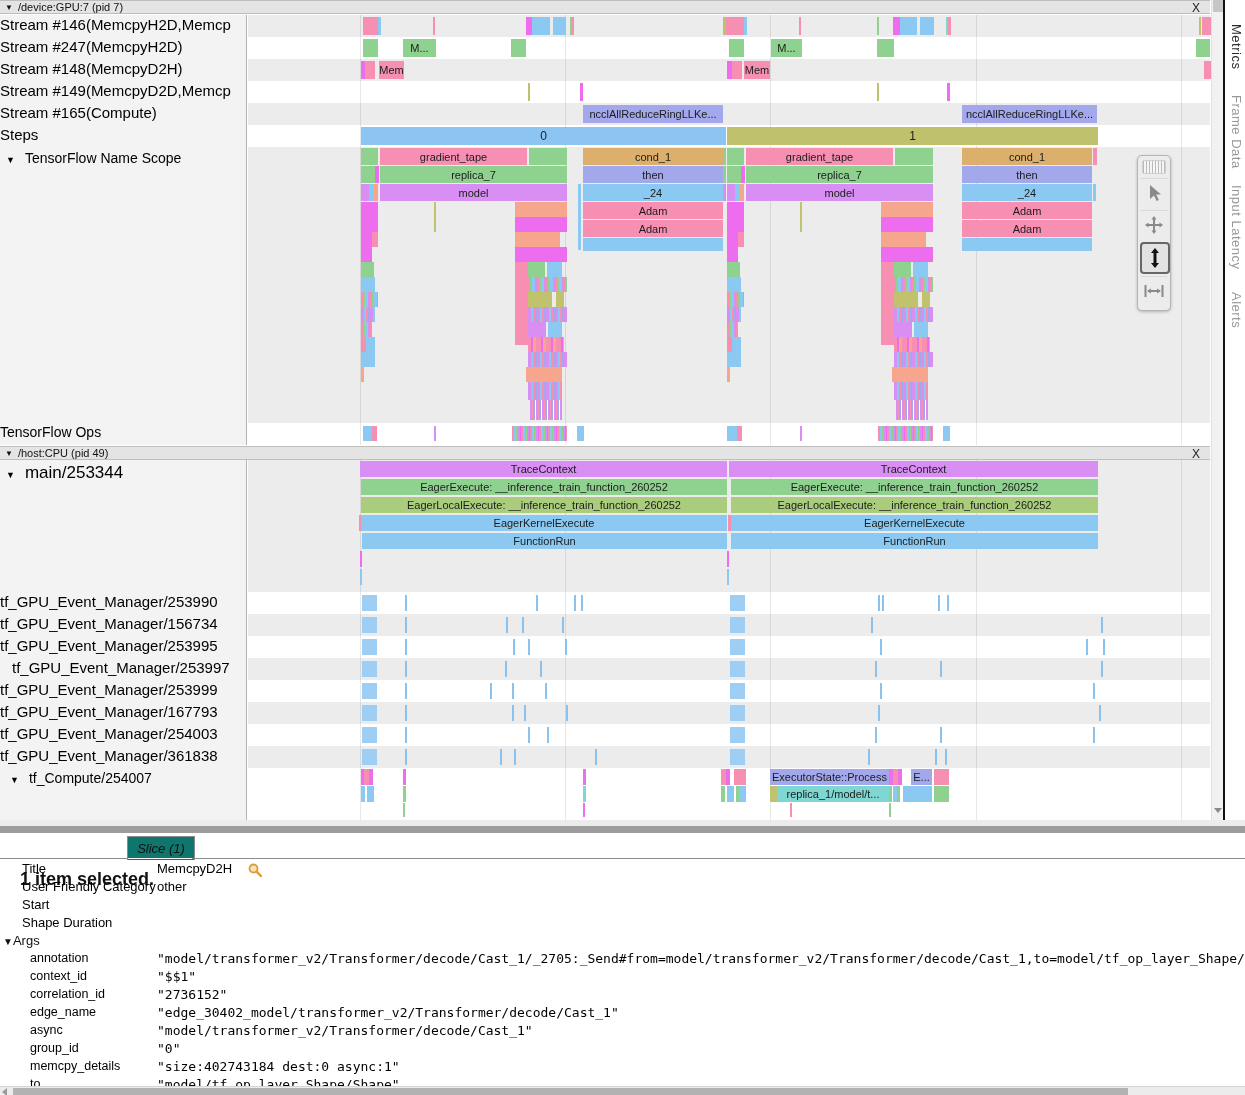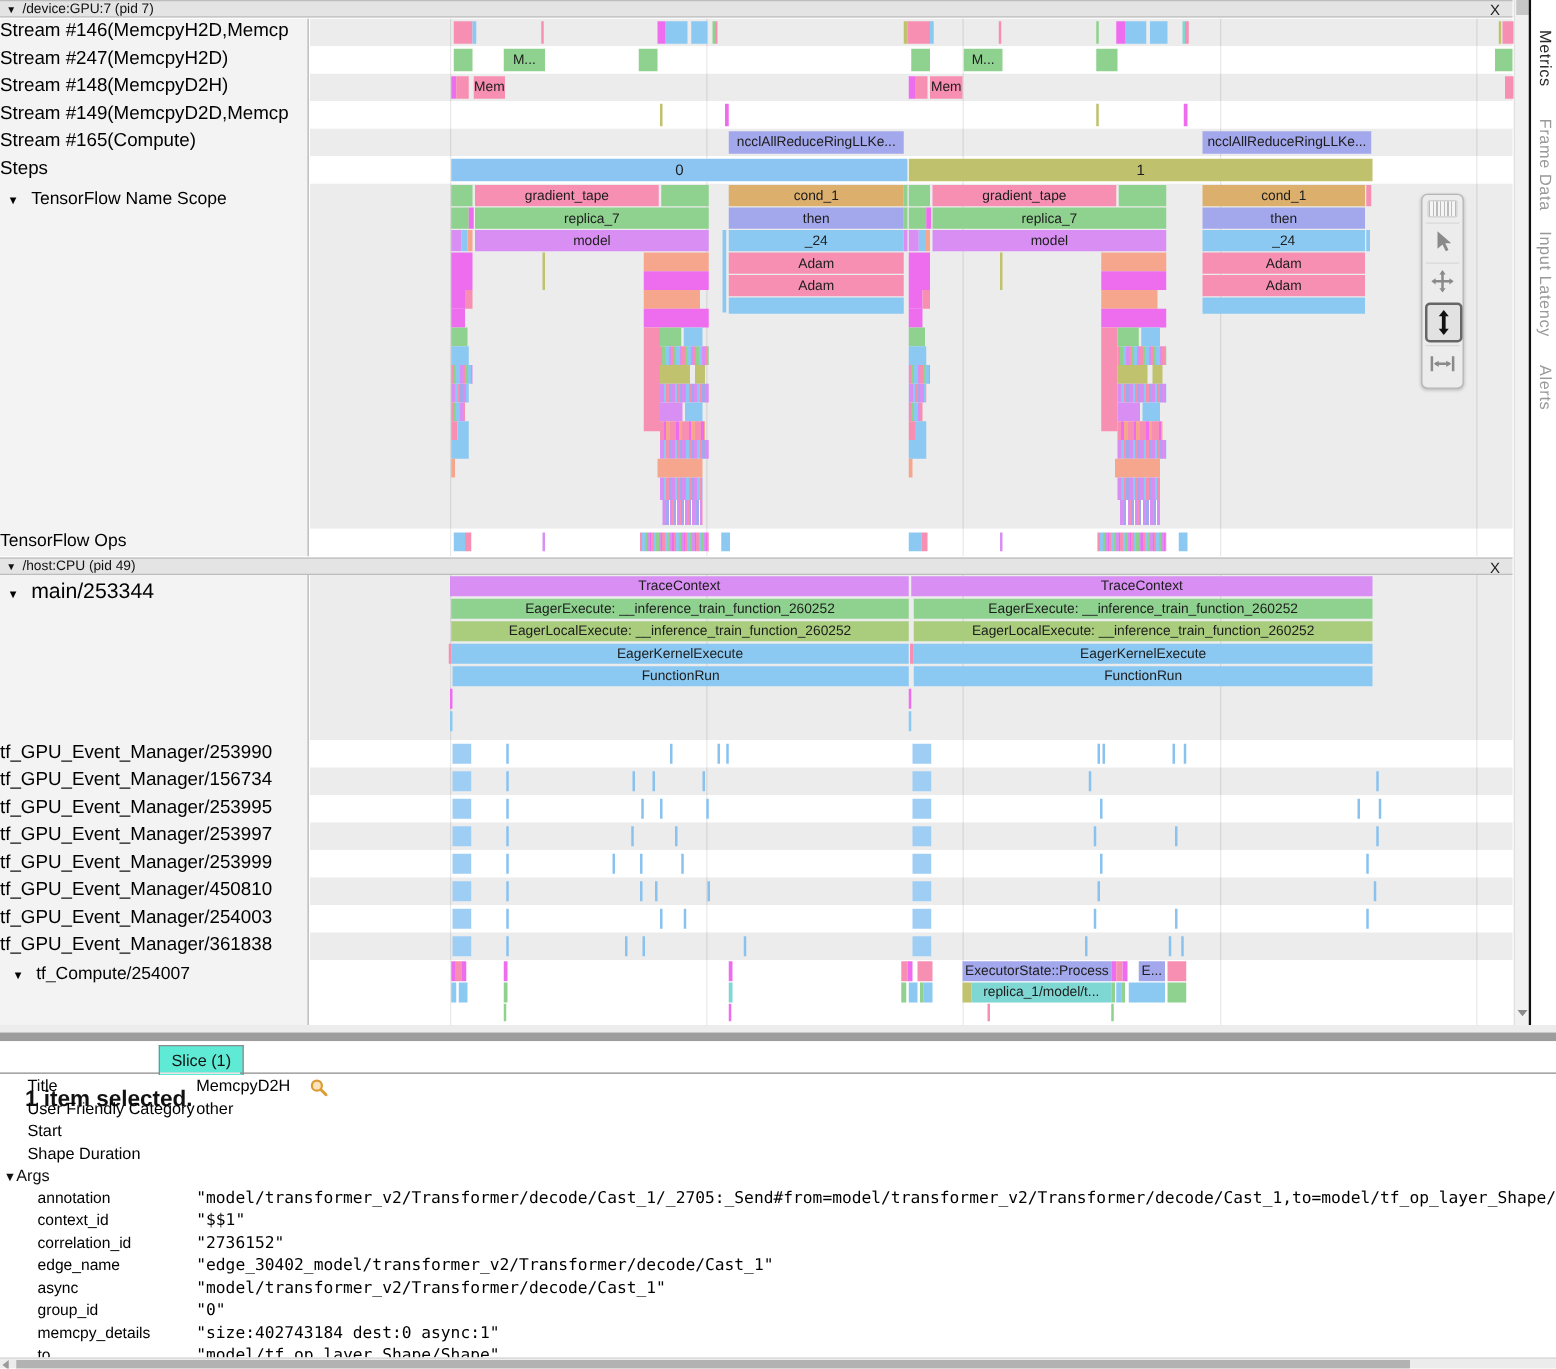--- a/index.html
+++ b/index.html
@@ -34,22 +34,22 @@
       border:1px solid transparent;border-top:1px solid #d8d8d8;cursor:pointer;}
   .toolbtn.sel{border:2px solid #666;border-radius:4px;background:#e2e2e2;}
   
   .vline{position:absolute;background:#111;}
   .sidetab{position:absolute;left:1227px;width:17px;writing-mode:vertical-rl;font-size:13px;
       color:#999;cursor:pointer;letter-spacing:.5px;}
   .sidetab.sel{color:#2b2b2b;}
   .scrollstrip{position:absolute;left:1211px;top:0;width:12px;height:820px;background:#f1f1f1;border-left:1px solid #e0e0e0;box-sizing:border-box;}
   
   .details{position:absolute;left:0;top:833px;width:1245px;height:253px;background:#fff;overflow:hidden;}
-  .dtab{position:absolute;border:1px solid #8b8b8b;border-bottom:none;background:#5eead4;
-      font-size:13px;display:flex;align-items:center;justify-content:center;cursor:pointer;}
+  .dtab{position:absolute;border:1px solid #8b8b8b;border-bottom:none;background:#0f766e;
+      font-size:13px;display:flex;align-items:center;justify-content:center;cursor:pointer;font-style:italic;}
   .drow{position:absolute;left:0;width:1245px;height:18px;font-size:13px;white-space:nowrap;}
   .dkey{position:absolute;left:22px;color:#000;}
   .akey{position:absolute;left:30px;color:#000;font-size:12.5px;}
   .dval{position:absolute;left:157px;color:#000;}
   .aval{position:absolute;left:157px;color:#000;font-family:"DejaVu Sans Mono",monospace;font-size:13px;}
   .hsb{position:absolute;left:0;top:1086px;width:1245px;height:9px;background:#ececec;border-top:1px solid #d5d5d5;box-sizing:border-box;}
   .tri-down{width:0;height:0;border-left:4px solid transparent;border-right:4px solid transparent;border-top:5px solid #8a8a8a;}
   .tri-left{width:0;height:0;border-top:4px solid transparent;border-bottom:4px solid transparent;border-right:5px solid #9a9a9a;}
 </style>
 </head>
@@ -120,28 +120,28 @@
       </div>
       <div class="tracklabel" style="top: 593px; font-size: 15px; padding-left: 0px;">
         <span>tf_GPU_Event_Manager/253990</span>
       </div>
       <div class="tracklabel" style="top: 615px; font-size: 15px; padding-left: 0px;">
         <span>tf_GPU_Event_Manager/156734</span>
       </div>
       <div class="tracklabel" style="top: 637px; font-size: 15px; padding-left: 0px;">
         <span>tf_GPU_Event_Manager/253995</span>
       </div>
-      <div class="tracklabel" style="top: 659px; font-size: 15px; padding-left: 0px;">
+      <div class="tracklabel" style="top: 659px; font-size: 15px; padding-left: 12px;">
         <span>tf_GPU_Event_Manager/253997</span>
       </div>
       <div class="tracklabel" style="top: 681px; font-size: 15px; padding-left: 0px;">
         <span>tf_GPU_Event_Manager/253999</span>
       </div>
       <div class="tracklabel" style="top: 703px; font-size: 15px; padding-left: 0px;">
-        <span>tf_GPU_Event_Manager/450810</span>
+        <span>tf_GPU_Event_Manager/167793</span>
       </div>
       <div class="tracklabel" style="top: 725px; font-size: 15px; padding-left: 0px; align-items: center;">
         <span>tf_GPU_Event_Manager/254003</span>
       </div>
       <div class="tracklabel" style="top: 747px; font-size: 15px; padding-left: 0px;">
         <span>tf_GPU_Event_Manager/361838</span>
       </div>
       <div class="tracklabel" style="top: 770px; font-size: 14px; padding-left: 10px;">
         <span class="tri">▼</span>
         <span>tf_Compute/254007</span>

